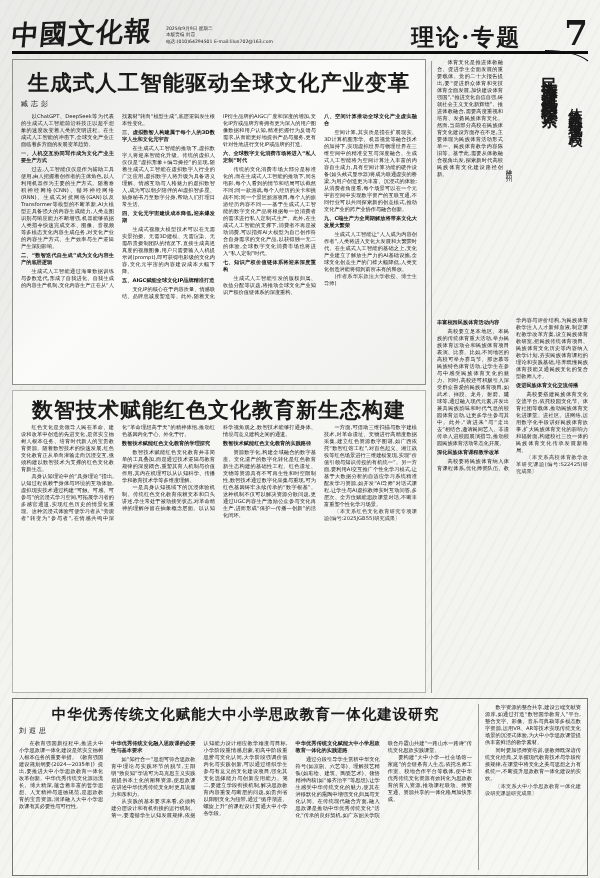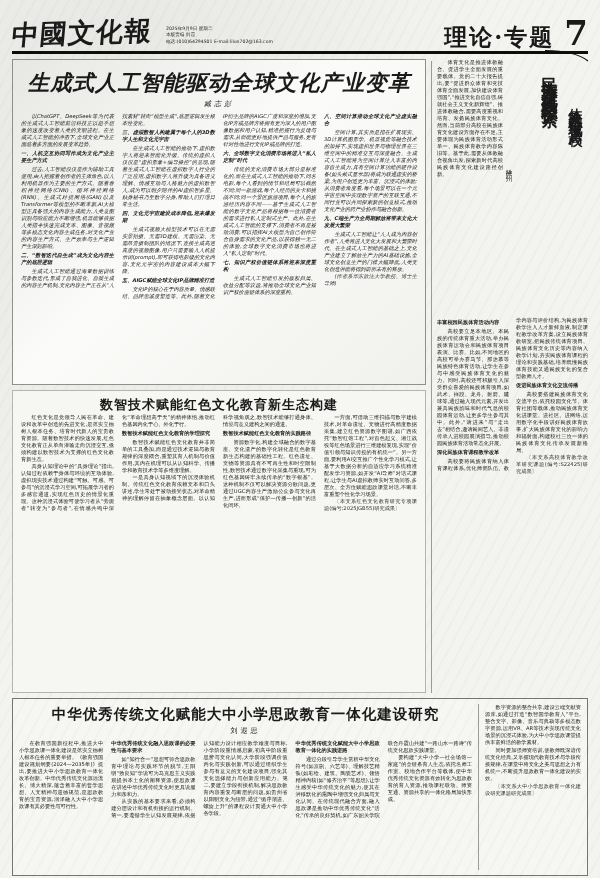--- a/index.html
+++ b/index.html
@@ -10,51 +10,51 @@
           radial-gradient(ellipse at 18% 12%, rgba(0,0,0,0.05), transparent 55%),
           repeating-linear-gradient(118deg, rgba(0,0,0,0.018) 0 2px, transparent 2px 10px);
         pointer-events:none;}
   .inner{position:relative;padding:6px 12px 0 12px;}
 
   
   .masthead{display:flex;align-items:flex-end;height:42px;}
   .logo{font-family:"DejaVu Serif",serif;font-weight:900;font-size:27px;line-height:1;
         transform:skewX(-7deg) rotate(-2deg);letter-spacing:1px;padding:0 4px 2px 0;}
   .pubinfo{font-size:4.6px;line-height:6.5px;color:#222;margin:0 0 3px 10px;}
-  .section{margin-left:auto;display:flex;align-items:flex-end;}
+  .section{margin-left:auto;display:flex;align-items:flex-end;gap:33px;}
   .section-title{font-family:"DejaVu Serif",serif;font-weight:900;font-size:23px;line-height:1;letter-spacing:2px;}
   .page-num{font-family:"DejaVu Serif",serif;font-weight:900;font-size:34px;line-height:0.85;margin-left:10px;}
   .mastrule{height:3px;background:#0d0d0d;margin-top:3px;}
   .flourish{position:absolute;right:10px;top:49px;}
 
   
   .cols p{margin:0;font-size:5.2px;line-height:7px;text-align:justify;}
   .t-p{text-indent:2em;}
   .t-h{font-weight:700;text-align:center;font-size:5.5px;margin:2px 0 !important;}
   .t-note{text-indent:2em;color:#333;}
-  .byline{text-align:center;font-size:7px;letter-spacing:3px;margin:2px 0 4px 0;}
+  .byline{font-size:7px;letter-spacing:3px;margin:2px 0 4px 0;}
 
   
   .main{display:flex;margin-top:5px;height:634px;}
   .left-region{width:414px;display:flex;flex-direction:column;}
   .vdivider{width:1px;background:#9a9a96;margin:2px 5px 0 5px;}
   .right-region{flex:1;display:flex;flex-direction:column;}
 
   
   .article1{border:1px solid #8f8f8b;
         background:linear-gradient(135deg,#e7e7e4 0%,#fbfbf9 45%,#f0f0ed 100%);
-        padding:6px 8px 16px 8px;height:326px;box-sizing:border-box;font-style:italic;}
+        padding:6px 8px 16px 8px;height:326px;box-sizing:border-box;}
   .a1-headline{font-family:"DejaVu Serif",serif;font-weight:900;font-size:21.5px;
         text-align:center;margin:2px 0 0 0;letter-spacing:1px;}
   .a1-cols{column-count:4;column-gap:8px;height:258px;}
 
   
   .article2{border:1px solid #b4b4b0;background:#f6f6f3;margin-top:5px;flex:1;
         padding:5px 8px 4px 8px;box-sizing:border-box;}
-  .a2-headline{font-family:"DejaVu Serif",serif;font-weight:900;font-size:13px;
+  .a2-headline{font-family:"DejaVu Serif",serif;font-weight:900;font-size:21px;
         text-align:center;margin:0;letter-spacing:1px;}
   .a2-cols{column-count:4;column-gap:8px;height:205px;}
 
   
   .rt-top{display:flex;height:252px;}
   .rt-lead{width:66px;}
   .rt-lead p{margin:0;font-size:5.2px;line-height:7px;text-align:justify;}
   .rt-title{flex:1;position:relative;}
   .v-kicker{position:absolute;top:38px;right:3px;writing-mode:vertical-rl;
         font-family:"DejaVu Serif",serif;font-weight:900;font-size:14px;letter-spacing:3px;}

